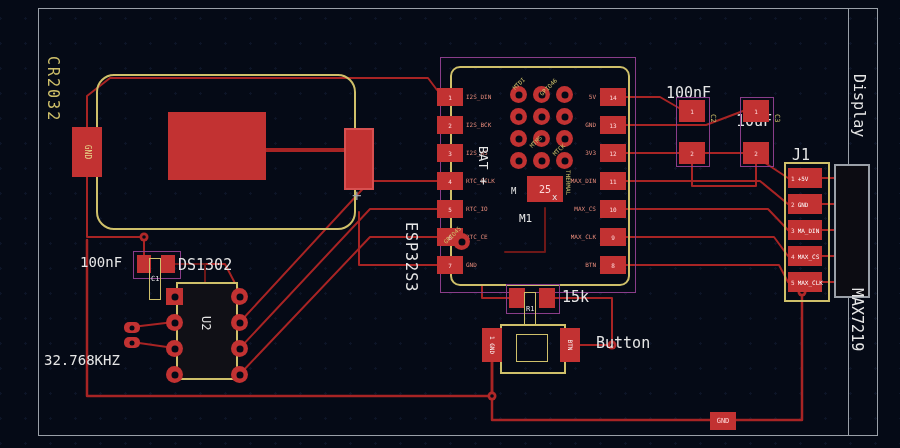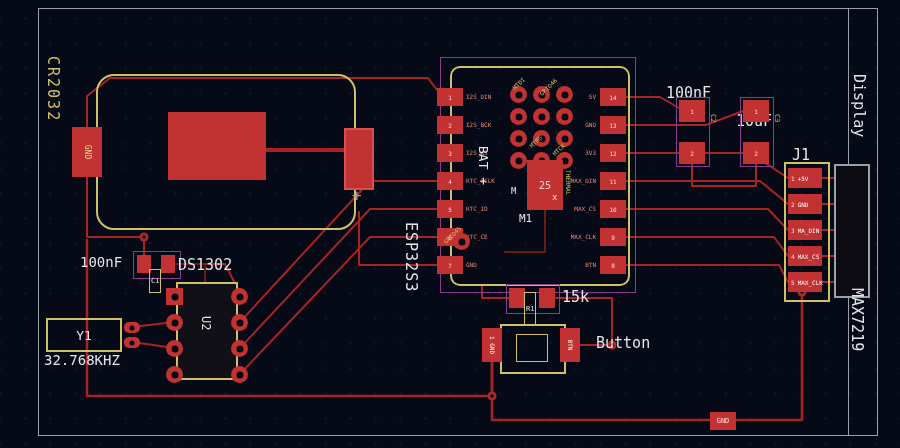--- a/index.html
+++ b/index.html
@@ -89,21 +89,21 @@
   <div class="pad" style="left:72px;top:127px;width:30px;height:50px;">
     <span class="vpadtext silktext" style="color:#e8d98a;font-size:8px;">GND</span>
   </div>
   <div class="pad" style="left:344px;top:128px;width:30px;height:62px;border:2px solid #d75050;box-sizing:border-box;"></div>
   <span class="t" style="left:352px;top:186px;color:#9aa0a8;font-size:16px;">+</span>
 
   <span class="t" style="left:80px;top:254px;font-size:14px;">100nF</span>
   <div class="court" style="left:133px;top:251px;width:46px;height:26px;"></div>
   <div class="pad" style="left:137px;top:255px;width:14px;height:18px;"></div>
   <div class="pad" style="left:161px;top:255px;width:14px;height:18px;"></div>
-  <span class="t" style="left:149px;top:258px;font-size:7px;border:1px solid #cfc06a;padding:7px 1px;margin-top:11px;">C1</span>
+  <span class="t" style="left:149px;top:258px;font-size:7px;border:1px solid #cfc06a;padding:16px 1px;">C1</span>
 
   <span class="t" style="left:178px;top:256px;">DS1302</span>
   <div class="abs" style="left:176px;top:282px;width:62px;height:98px;background:#101016;border:2px solid #cfc06a;box-sizing:border-box;"></div>
   <div class="pad" style="left:166px;top:288px;width:17px;height:17px;">
       <span class="hole"></span>
     </div>
   <div class="pad round" style="left:166px;top:314px;width:17px;height:17px;">
       <span class="hole"></span>
     </div>
   <div class="pad round" style="left:166px;top:340px;width:17px;height:17px;">
@@ -119,23 +119,20 @@
       <span class="hole"></span>
     </div>
   <div class="pad round" style="left:231px;top:340px;width:17px;height:17px;">
       <span class="hole"></span>
     </div>
   <div class="pad round" style="left:231px;top:366px;width:17px;height:17px;">
       <span class="hole"></span>
     </div>
   <span class="t v" style="left:199px;top:316px;font-size:12px;">U2</span>
 
-  <div class="out" style="left:46px;top:318px;width:72px;height:30px;">
-    <span class="t" style="left:0;top:0;width:100%;height:100%;display:flex;align-items:center;justify-content:center;font-size:13px;position:absolute;">Y1</span>
-  </div>
   <div class="pad" style="left:124px;top:322px;width:16px;height:11px;border-radius:5px;">
       <span class="hole smhole"></span>
     </div>
   <div class="pad" style="left:124px;top:337px;width:16px;height:11px;border-radius:5px;">
       <span class="hole smhole"></span>
     </div>
   <span class="t" style="left:44px;top:352px;font-size:14px;">32.768KHZ</span>
 
   <div class="court" style="left:440px;top:57px;width:194px;height:234px;"></div>
   <div class="out" style="left:450px;top:66px;width:176px;height:216px;border-radius:10px;"></div>
@@ -233,21 +230,21 @@
       <span class="hole"></span>
     </div>
   <div class="pad round" style="left:556px;top:152px;width:17px;height:17px;">
       <span class="hole"></span>
     </div>
   <div class="pad round" style="left:453px;top:233px;width:17px;height:17px;">
       <span class="hole"></span>
     </div>
 
   <span class="t v" style="left:476px;top:146px;font-size:13px;">BAT +</span>
-  <div class="pad" style="left:527px;top:160px;width:36px;height:50px;">
+  <div class="pad" style="left:527px;top:176px;width:36px;height:26px;">
     <span class="pnum" style="font-size:10px;">25</span>
   </div>
   <span class="t" style="left:511px;top:186px;font-size:9px;">M</span>
   <span class="t" style="left:552px;top:192px;font-size:9px;">x</span>
   <span class="t v silktext" style="left:565px;top:170px;font-size:6px;">THERMAL</span>
   <span class="t" style="left:519px;top:212px;font-size:11px;">M1</span>
 
   <span class="ang" style="left:516px;top:84px;">MTDI</span>
   <span class="ang" style="left:543px;top:90px;">GPIO46</span>
   <span class="ang" style="left:533px;top:142px;">MTMS</span>

